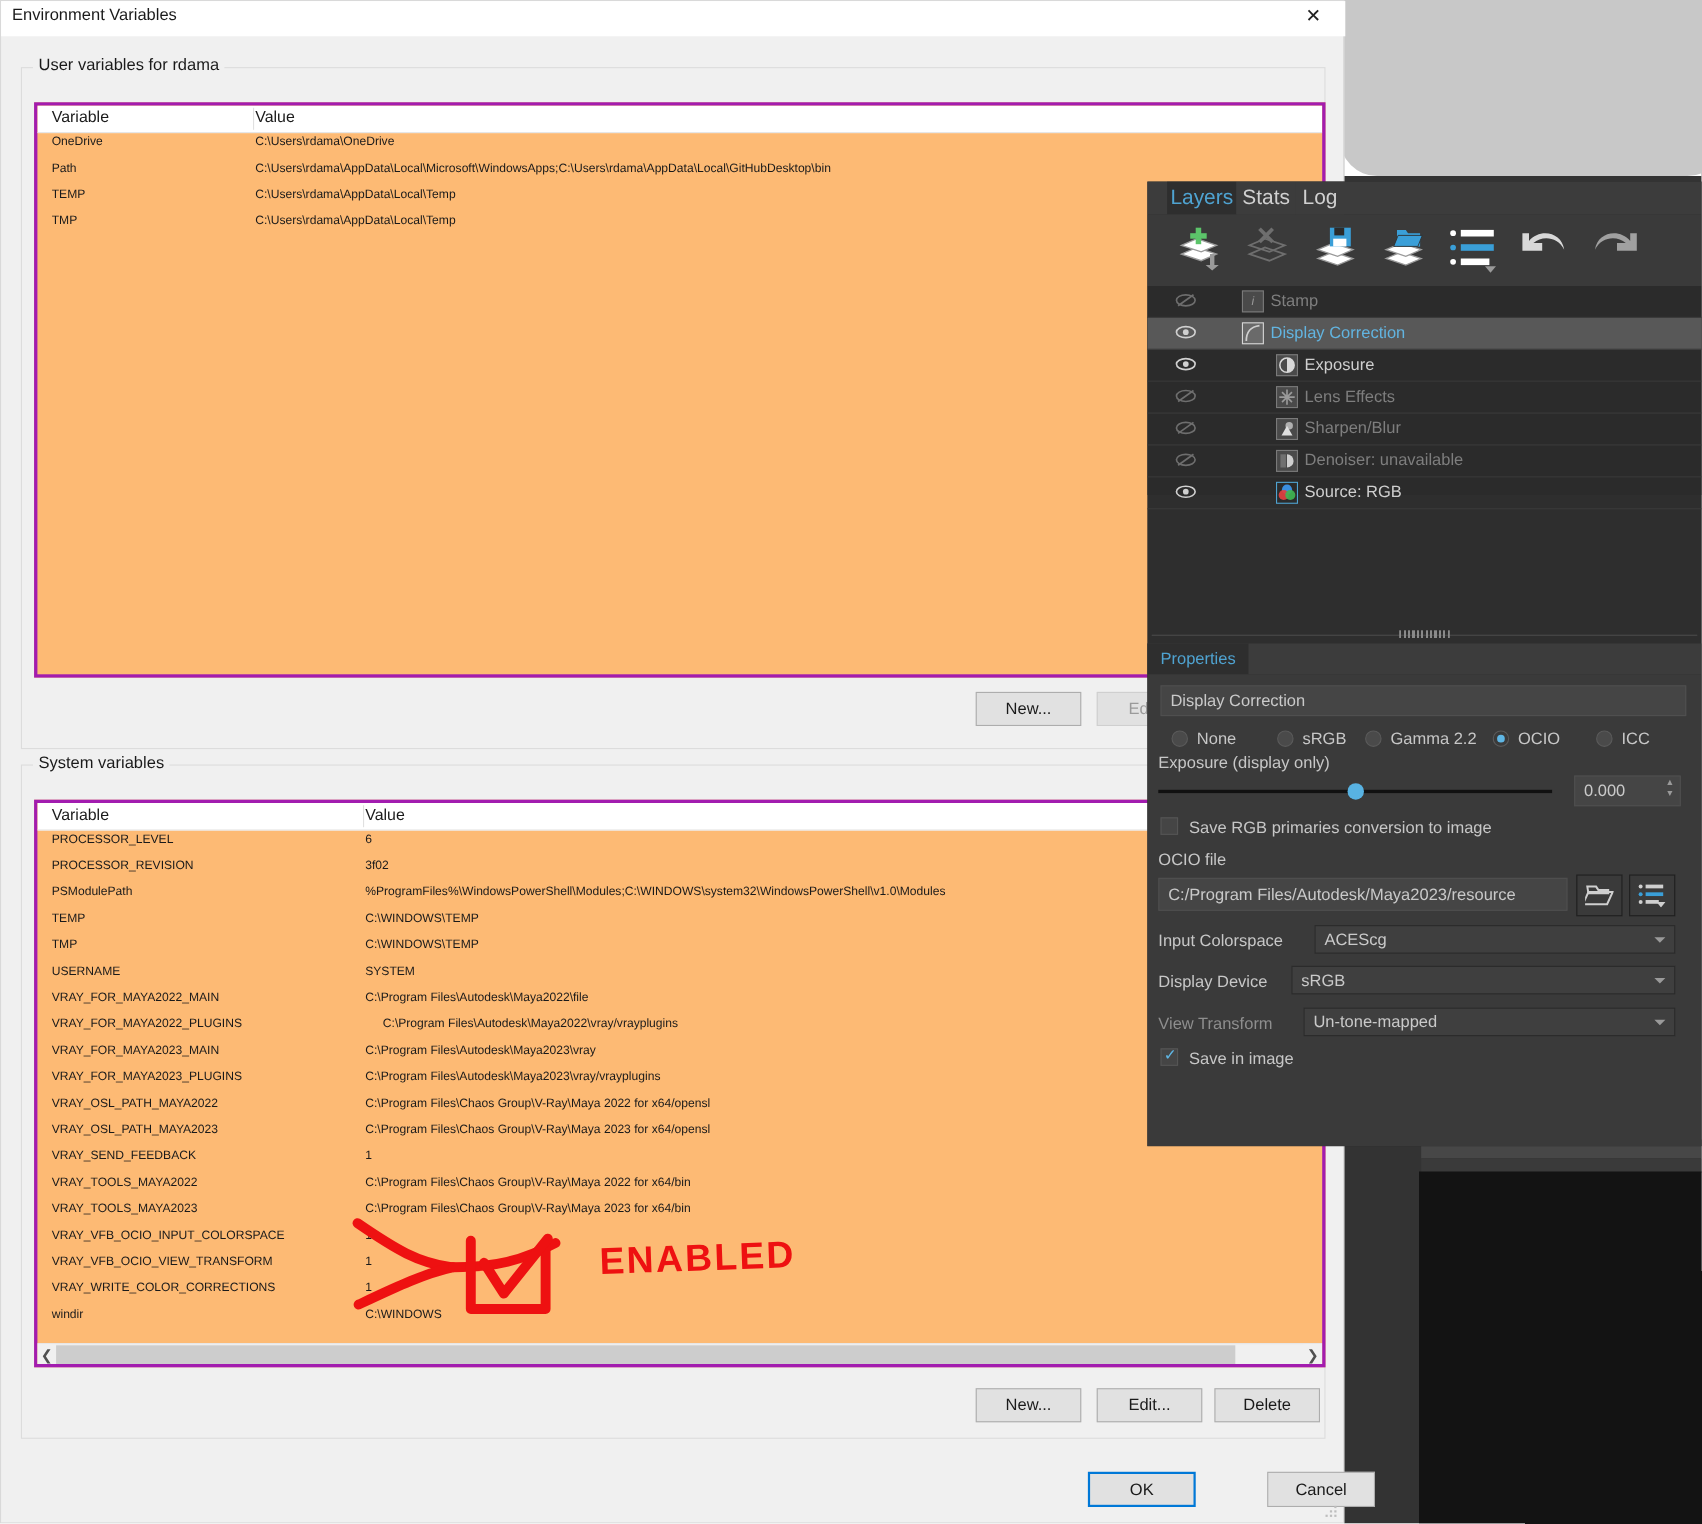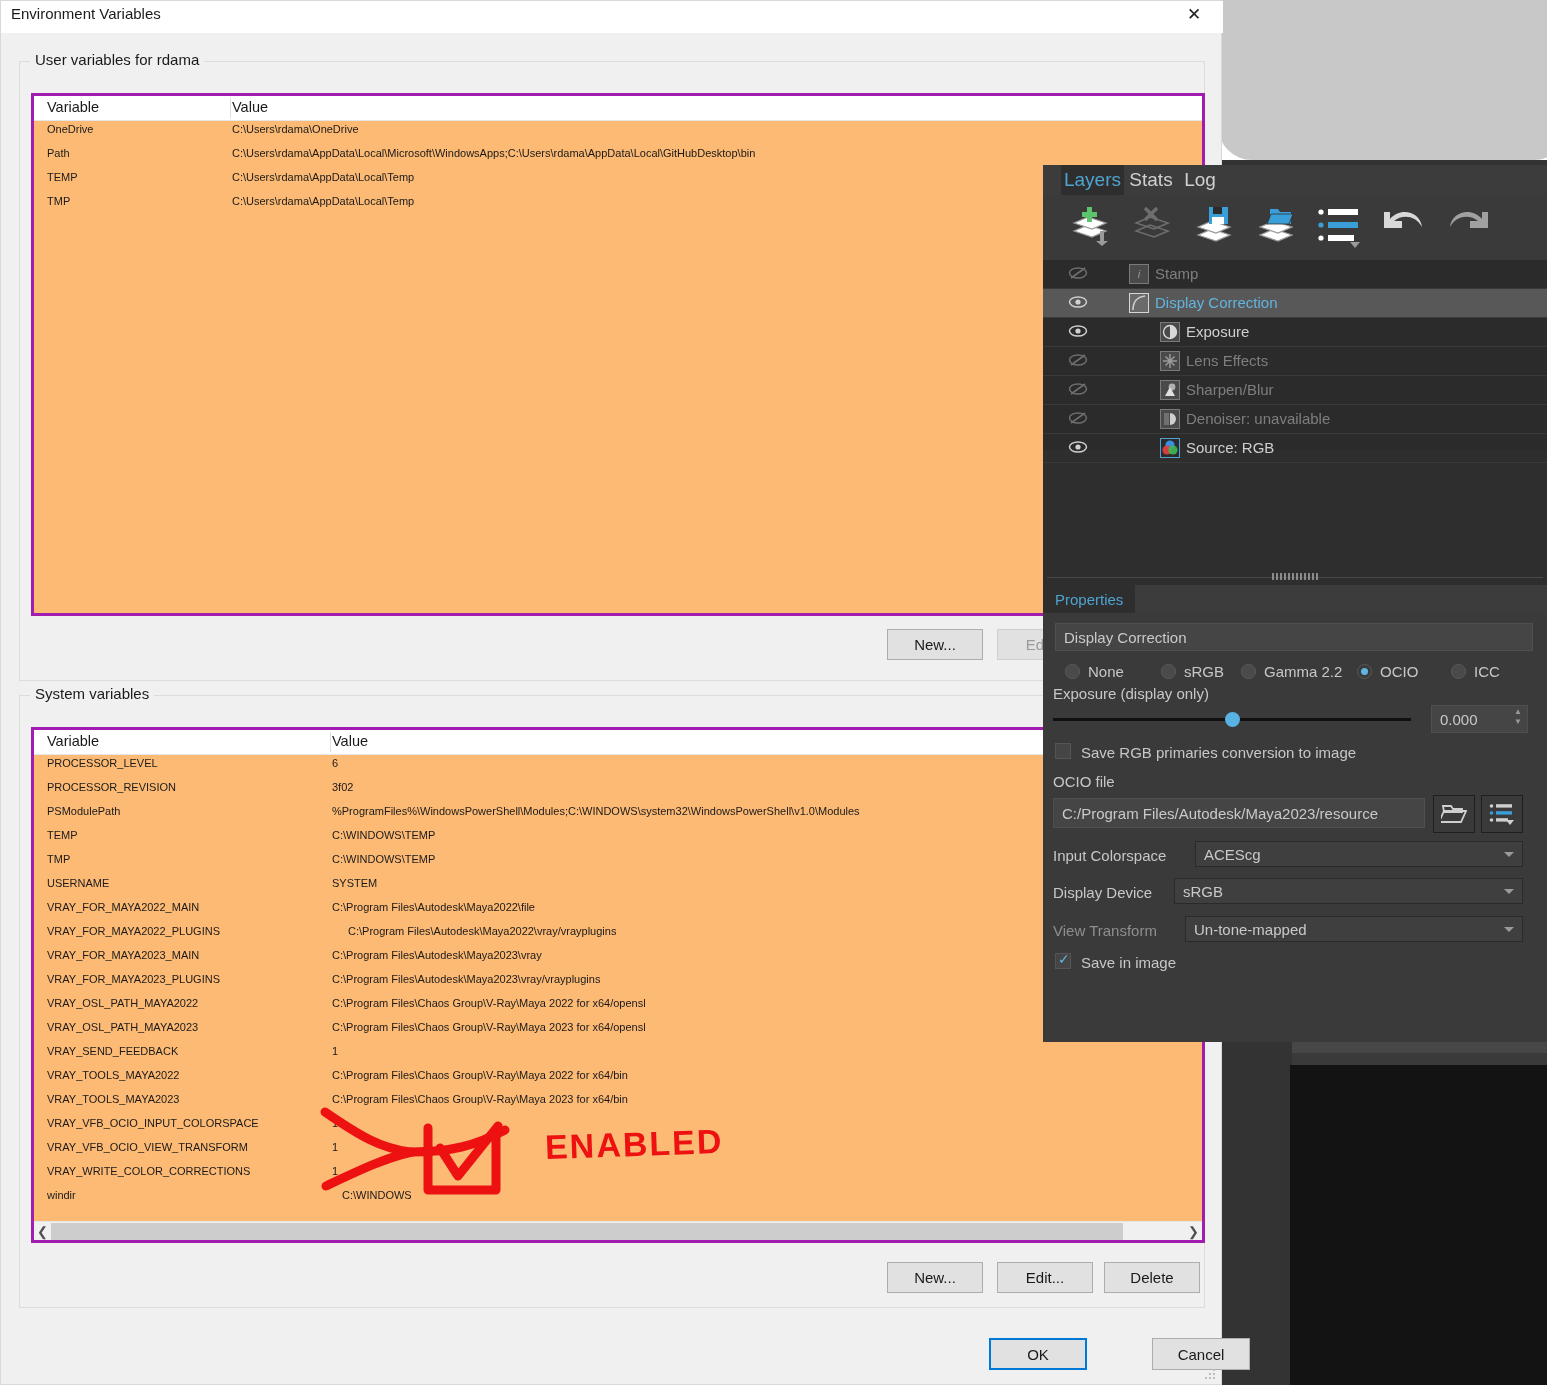--- a/index.html
+++ b/index.html
@@ -490,21 +490,21 @@
           <div class="row">
             <span class="cell-var">VRAY_VFB_OCIO_VIEW_TRANSFORM</span>
             <span class="cell-val" style="left: 298px;">1</span>
           </div>
           <div class="row">
             <span class="cell-var">VRAY_WRITE_COLOR_CORRECTIONS</span>
             <span class="cell-val" style="left: 298px;">1</span>
           </div>
           <div class="row">
             <span class="cell-var">windir</span>
-            <span class="cell-val" style="left: 308px;">C:\WINDOWS</span>
+            <span class="cell-val" style="left: 298px;">C:\WINDOWS</span>
           </div>
         </div>
       <div class="hscroll" style="left:0; right:0; bottom:0;">
         <div class="arrow left">❮</div>
         <div class="thumb" style="left:17px; width:1072px;"></div>
         <div class="arrow right">❯</div>
       </div>
     </div>
 
     <div class="btn" style="left:886px; top:1261px; width:96px; height:31px;">New...</div>

